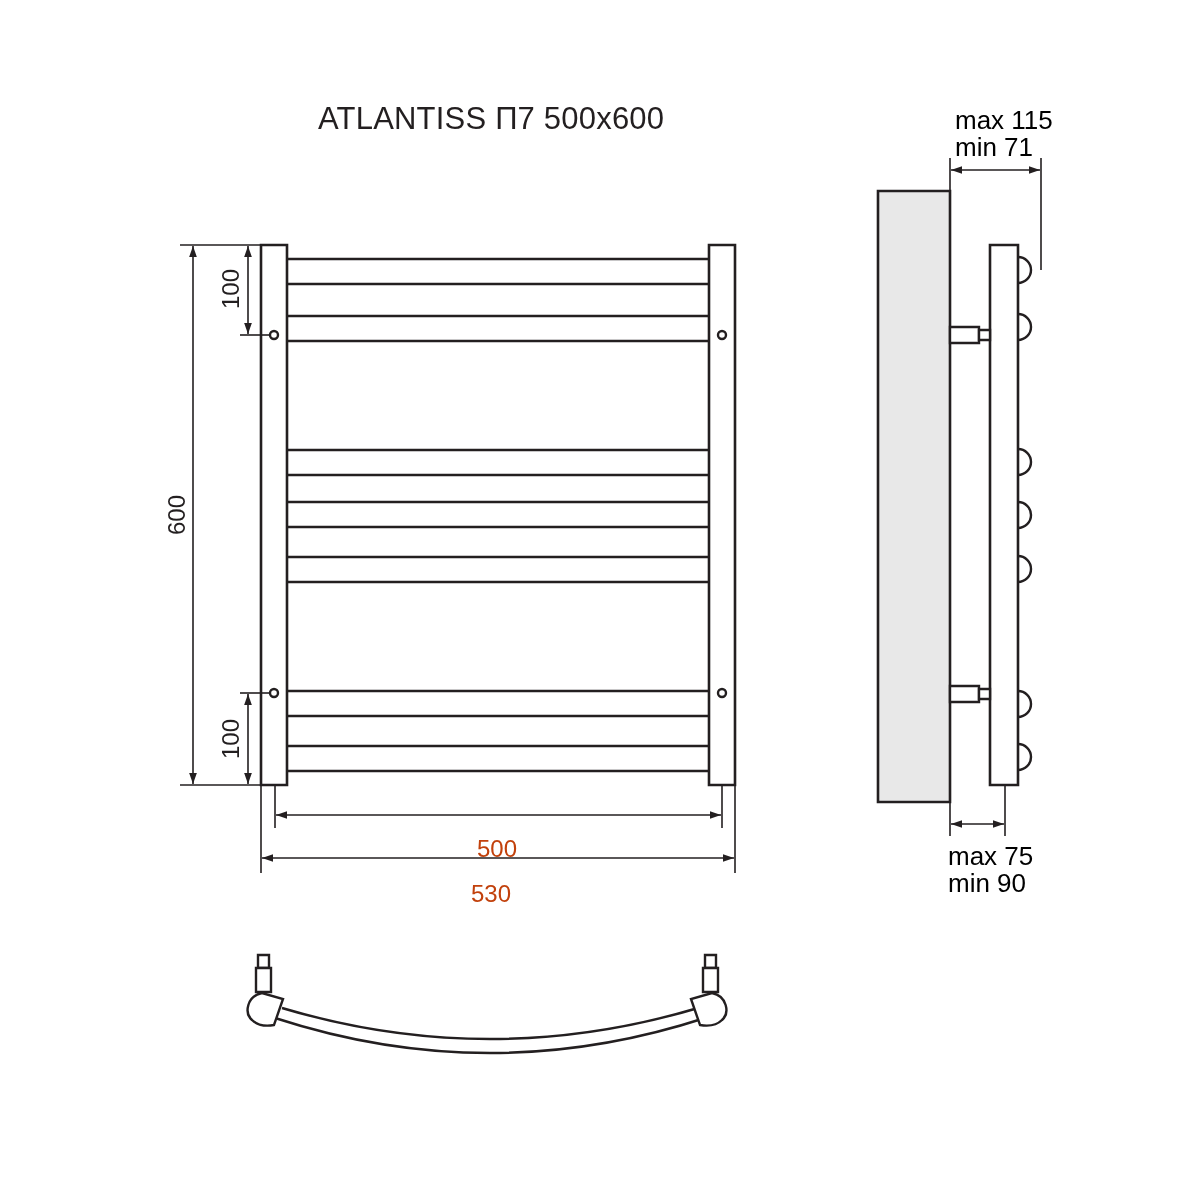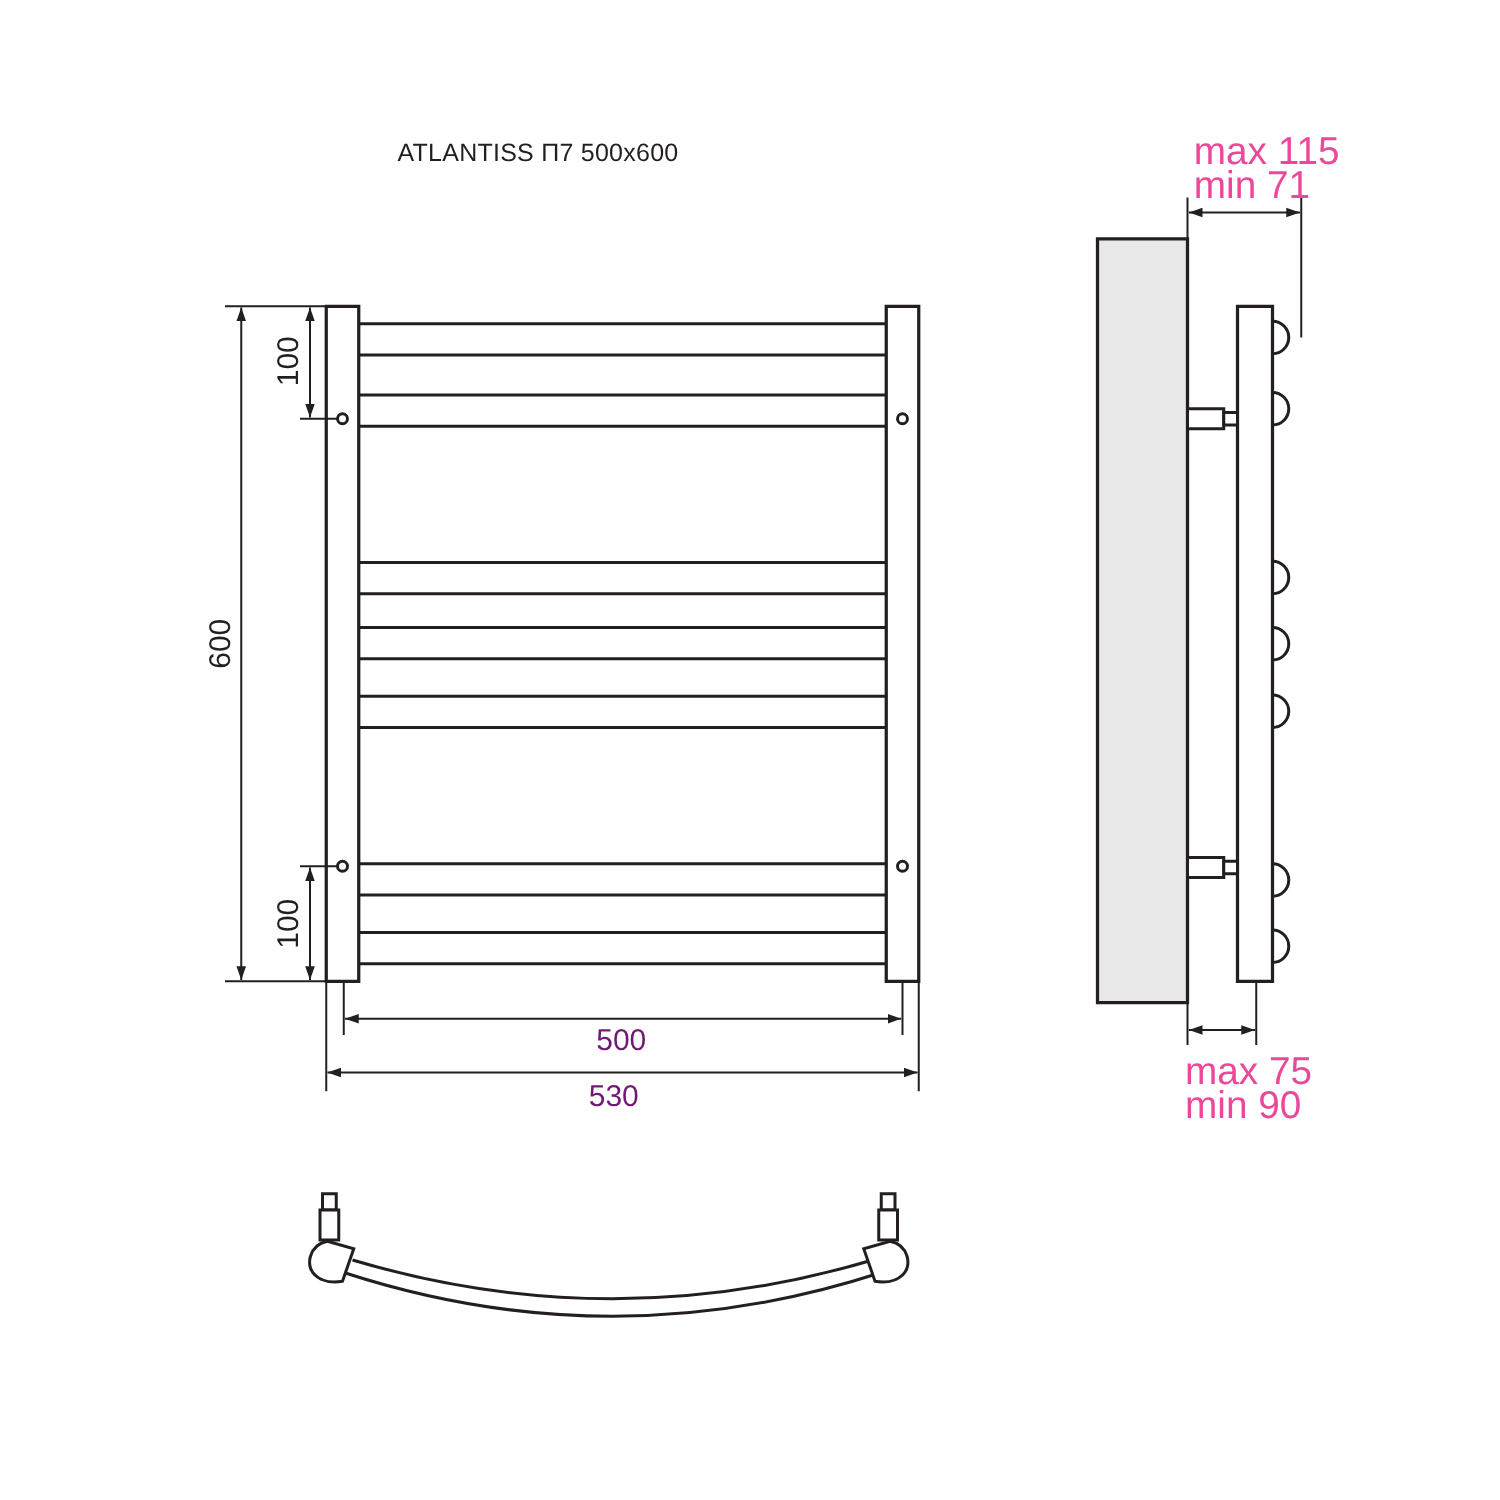--- a/index.html
+++ b/index.html
@@ -1,21 +1,21 @@
 <!DOCTYPE html>
 <html><head>
   <meta charset="utf-8">
   <style>
     html, body { margin: 0; padding: 0; background: #ffffff; }
     body { width: 1200px; height: 1200px; position: relative; overflow: hidden; font-family: "Liberation Sans", sans-serif; }
     #drawing { position: absolute; left: 0; top: 0; width: 1200px; height: 1200px; }
-    .title { position: absolute; left: 318px; top: 112px; font-size: 20px; color: #231f20; letter-spacing: 0.2px; white-space: nowrap; }
-    .label { position: absolute; font-size: 24px; color: #701a75; white-space: nowrap; line-height: 1; }
+    .title { position: absolute; left: 318px; top: 101px; font-size: 31px; color: #231f20; letter-spacing: 0.2px; white-space: nowrap; }
+    .label { position: absolute; font-size: 24px; color: #c2410c; white-space: nowrap; line-height: 1; margin-top: 16px; }
     .vlabel { position: absolute; font-size: 24px; color: #231f20; white-space: nowrap; line-height: 1; transform: rotate(-90deg); transform-origin: center center; }
-    .stack { position: absolute; font-size: 31px; color: #ec4899; line-height: 27px; white-space: nowrap; }
+    .stack { position: absolute; font-size: 26px; color: #000000; line-height: 27px; white-space: nowrap; }
     svg line, svg rect, svg path, svg circle, svg polyline { vector-effect: non-scaling-stroke; }
   </style>
 </head>
 <body>
 
 <div>
 
   <div class="title">ATLANTISS П7 500x600</div>
 
   <svg id="drawing" viewBox="0 0 1200 1200" xmlns="http://www.w3.org/2000/svg">

